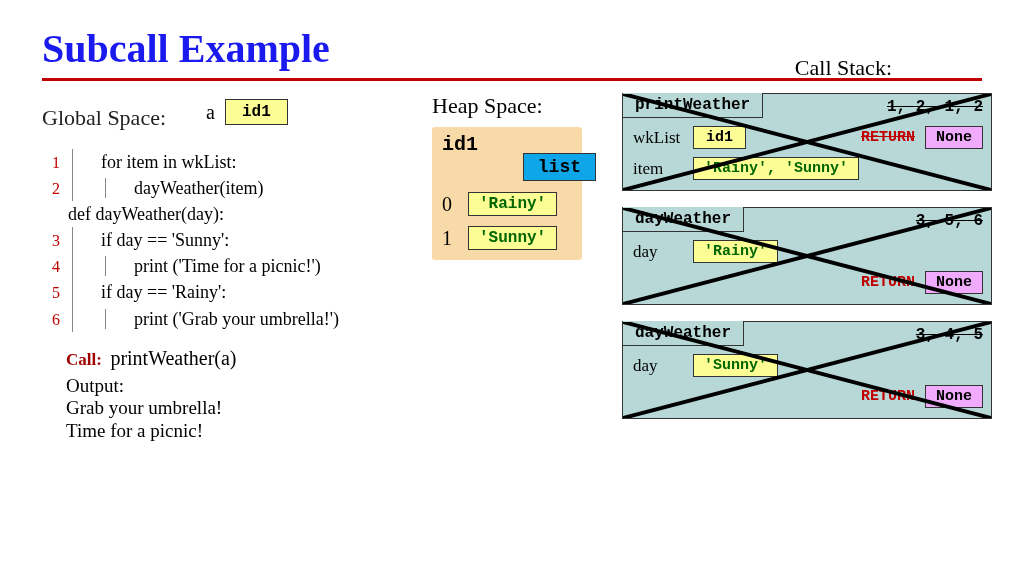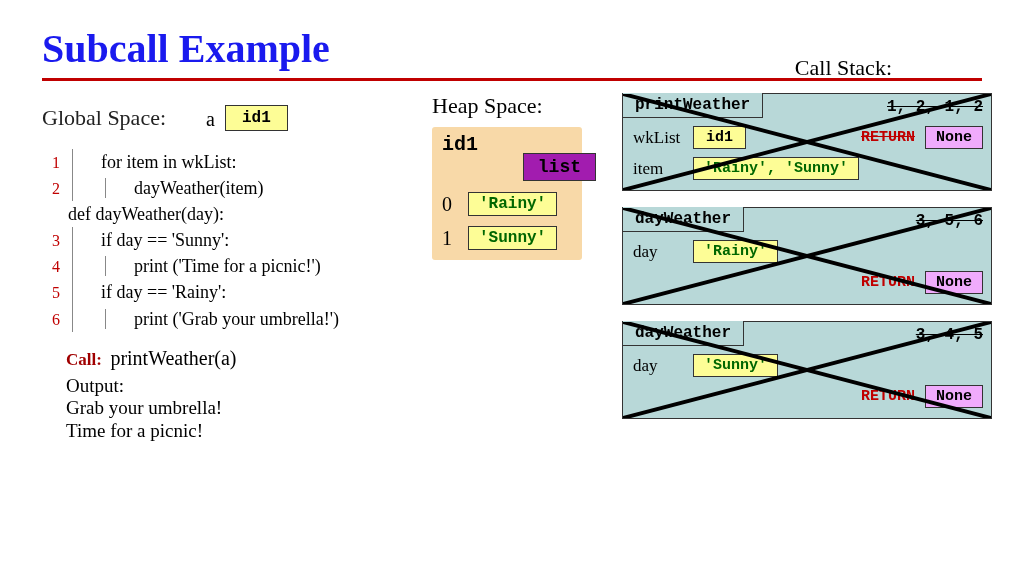--- a/index.html
+++ b/index.html
@@ -30,21 +30,21 @@
   .left-col { width: 380px; }
   .mid-col { width: 200px; padding-left: 10px; }
   .right-col { width: 380px; position: relative; }
 
   .section-label {
     font-size: 22px;
     color: #222;
   }
   .global-row {
     display: flex;
-    align-items: flex-end;
+    align-items: center;
     gap: 10px;
     margin-bottom: 18px;
   }
   .global-row .section-label { margin-right: 30px; margin-top: 12px; }
   .var-a { font-size: 20px; }
   .id-box {
     background: #fdfd96;
     border: 1.5px solid #333;
     padding: 3px 16px;
     font-family: 'Courier New', monospace;
@@ -74,21 +74,21 @@
     border-radius: 3px;
     width: 150px;
     padding: 6px 8px 10px 10px;
     position: relative;
   }
   .heap-id { font-family: 'Courier New', monospace; font-weight: bold; font-size: 20px; }
   .type-tag {
     position: absolute;
     right: -14px;
     top: 26px;
-    background: #a21caf;
+    background: #0ea5e9;
     border: 1.5px solid #333;
     padding: 3px 14px;
     font-family: 'Courier New', monospace;
     font-weight: bold;
     font-size: 18px;
   }
   .heap-row { display: flex; align-items: center; gap: 8px; margin-top: 10px; }
   .idx { font-size: 20px; width: 18px; }
   .val-box {
     background: #fdfd96;

